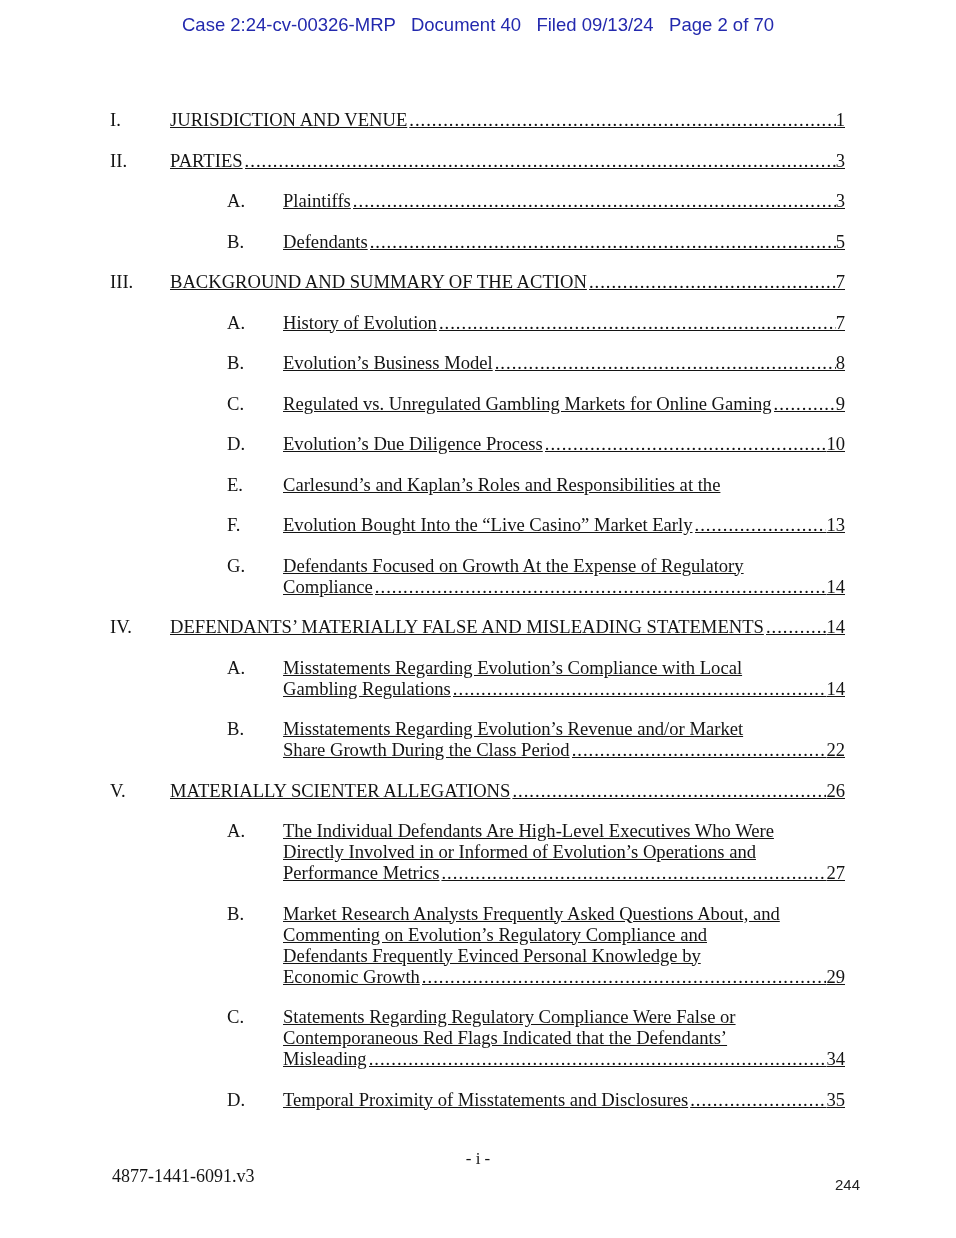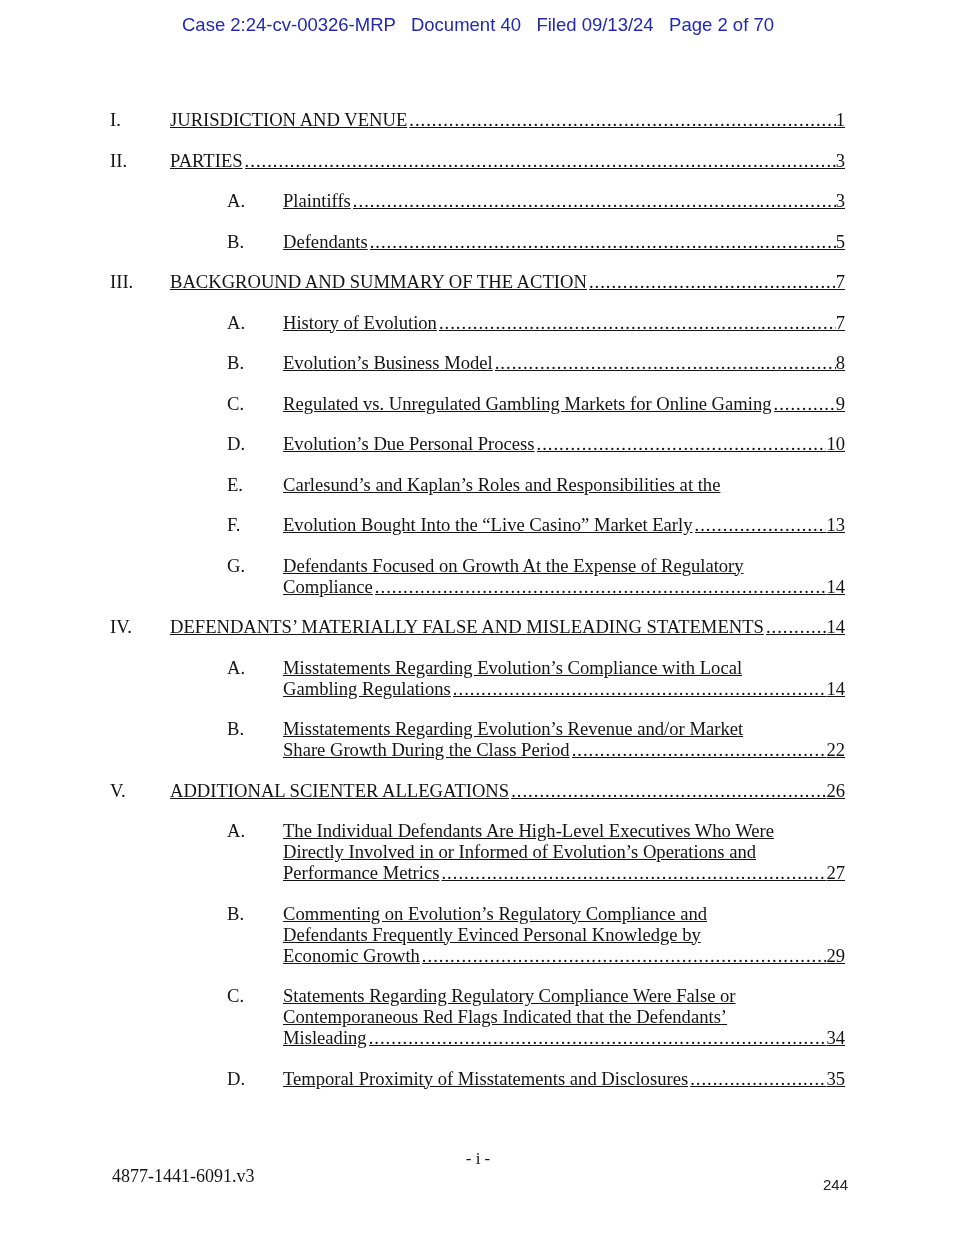--- a/index.html
+++ b/index.html
@@ -46,21 +46,21 @@
   
   .page-label {
     position:absolute; top:1149px; left:0; width:100%;
     text-align:center; font-size:17px; line-height:20px;
   }
   .doc-id {
     position:absolute; top:1168px; left:112px;
     font-size:18px; line-height:17px;
   }
   .bates {
-    position:absolute; top:1176px; right:108px;
+    position:absolute; top:1176px; right:96px;
     font-family:"Liberation Sans", sans-serif;
     font-size:15px; line-height:18px; color:#222222;
   }
 </style>
 </head>
 <body>
 
 <div class="page">
 
   <div class="stamp-bar">
@@ -145,21 +145,21 @@
             <span class="txt">Regulated vs. Unregulated Gambling Markets for Online Gaming</span>
             <span class="leader"></span>
             <span class="pg">9</span>
           </div>
         </div>
       </div>
       <div class="entry lvl2">
         <div class="num">D.</div>
         <div class="body">
           <div class="line last">
-            <span class="txt">Evolution’s Due Personal Process</span>
+            <span class="txt">Evolution’s Due Diligence Process</span>
             <span class="leader"></span>
             <span class="pg">10</span>
           </div>
         </div>
       </div>
       <div class="entry lvl2">
         <div class="num">E.</div>
         <div class="body">
           <div class="line"><span class="txt">Carlesund’s and Kaplan’s Roles and Responsibilities at the</span></div>
         </div>
@@ -214,41 +214,42 @@
             <span class="txt">Share Growth During the Class Period</span>
             <span class="leader"></span>
             <span class="pg">22</span>
           </div>
         </div>
       </div>
       <div class="entry lvl1">
         <div class="num">V.</div>
         <div class="body">
           <div class="line last">
-            <span class="txt">ADDITIONAL SCIENTER ALLEGATIONS</span>
+            <span class="txt">MATERIALLY SCIENTER ALLEGATIONS</span>
             <span class="leader"></span>
             <span class="pg">26</span>
           </div>
         </div>
       </div>
       <div class="entry lvl2">
         <div class="num">A.</div>
         <div class="body">
           <div class="line"><span class="txt">The Individual Defendants Are High-Level Executives Who Were</span></div>
           <div class="line"><span class="txt">Directly Involved in or Informed of Evolution’s Operations and</span></div>
           <div class="line last">
             <span class="txt">Performance Metrics</span>
             <span class="leader"></span>
             <span class="pg">27</span>
           </div>
         </div>
       </div>
       <div class="entry lvl2">
         <div class="num">B.</div>
         <div class="body">
+          <div class="line"><span class="txt">Market Research Analysts Frequently Asked Questions About, and</span></div>
           <div class="line"><span class="txt">Commenting on Evolution’s Regulatory Compliance and</span></div>
           <div class="line"><span class="txt">Defendants Frequently Evinced Personal Knowledge by</span></div>
           <div class="line last">
             <span class="txt">Economic Growth</span>
             <span class="leader"></span>
             <span class="pg">29</span>
           </div>
         </div>
       </div>
       <div class="entry lvl2">

